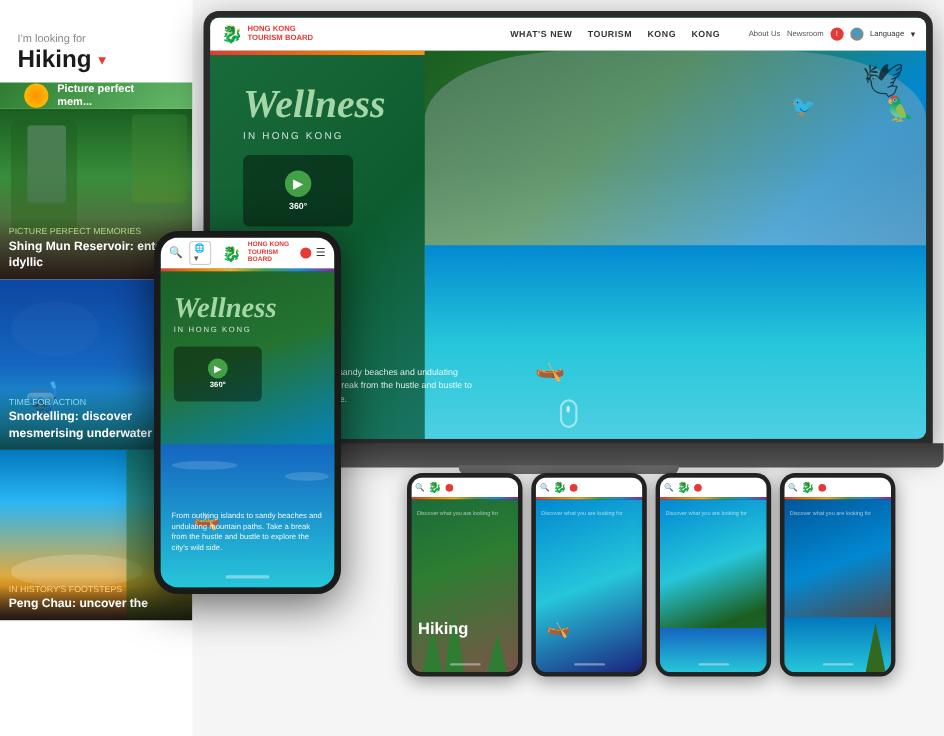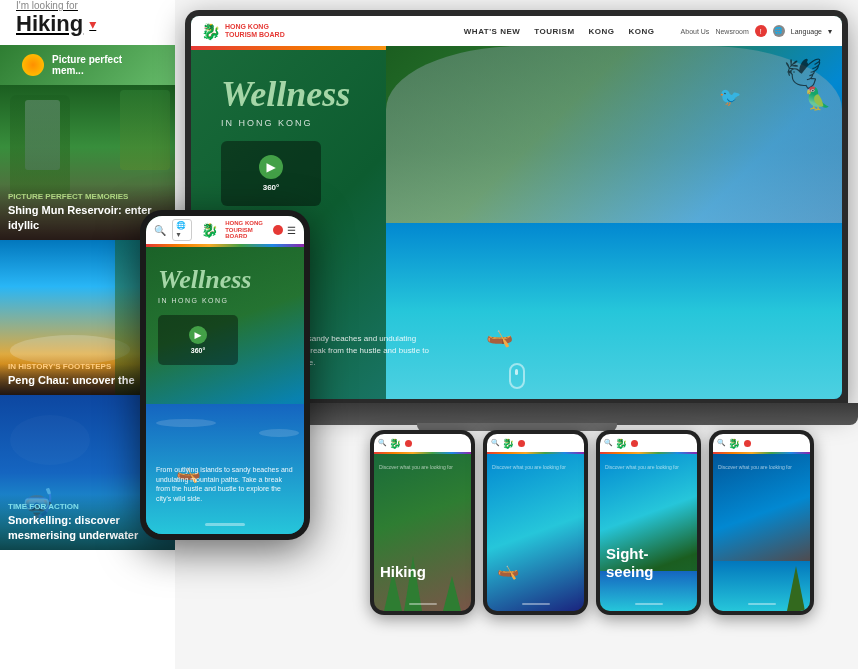--- a/index.html
+++ b/index.html
@@ -18,23 +18,22 @@
       left: 0; top: 0;
       width: 175px;
       height: 669px;
       background: #fff;
       display: flex;
       flex-direction: column;
       overflow: hidden;
     }
 
     .sidebar-header {
-      padding: 0 16px 8px;
+      padding: 30px 16px 8px;
       background: #fff;
-      text-decoration: underline;
     }
     .sidebar-looking-for {
       font-size: 10px;
       color: #888;
     }
     .sidebar-hiking-row {
       display: flex;
       align-items: center;
       gap: 6px;
     }
@@ -43,21 +42,21 @@
       font-weight: 700;
       color: #1a1a1a;
     }
     .sidebar-chevron {
       color: #e53935;
       font-size: 14px;
     }
 
     .sidebar-banner {
       background: linear-gradient(135deg, #2e7d32, #66bb6a);
-      height: 40px;
+      height: 24px;
       display: flex;
       align-items: center;
       padding: 0 22px;
       gap: 8px;
       justify-content: flex-end;
     }
     .sidebar-banner-butterfly {
       width: 22px; height: 22px;
       background: radial-gradient(circle, #ff8f00, #ffcc02);
       border-radius: 50%;
@@ -87,21 +86,21 @@
 
     .sidebar-card-overlay {
       position: absolute;
       bottom: 0; left: 0; right: 0;
       background: linear-gradient(transparent, rgba(0,0,0,0.65));
       padding: 8px;
     }
     .card-tag {
       font-size: 8px;
       color: #aed581;
-      font-weight: 700;
+      font-weight: 400;
       text-transform: uppercase;
       margin-bottom: 2px;
     }
     .card-tag.orange { color: #ffcc80; }
     .card-tag.cyan { color: #80deea; }
     .card-title {
       font-size: 11px;
       color: #fff;
       font-weight: 700;
       line-height: 1.3;
@@ -532,35 +531,35 @@
     <div class="sidebar-card card-waterfall">
       <div style="position:absolute;top:15px;left:25px;width:35px;height:70px;background:linear-gradient(180deg,#b0bec5,#78909c);border-radius:3px;opacity:0.6;"></div>
       <div style="position:absolute;top:10px;left:10px;width:60px;height:100px;background:linear-gradient(180deg,#1b5e20,#33691e);border-radius:6px;opacity:0.5;"></div>
       <div style="position:absolute;top:5px;right:5px;width:50px;height:80px;background:linear-gradient(180deg,#2e7d32,#558b2f);border-radius:4px;opacity:0.6;"></div>
       <div class="sidebar-card-overlay">
         <div class="card-tag">Picture perfect memories</div>
         <div class="card-title">Shing Mun Reservoir: enter idyllic</div>
       </div>
     </div>
 
+    <div class="sidebar-card card-underwater">
+      <div style="position:absolute;top:20px;left:10px;width:80px;height:50px;background:rgba(255,255,255,0.05);border-radius:50%;opacity:0.5;"></div>
+      <div style="position:absolute;bottom:30px;left:20px;font-size:28px;opacity:0.5;">🤿</div>
+      <div class="sidebar-card-overlay">
+        <div class="card-tag cyan">Time for action</div>
+        <div class="card-title">Snorkelling: discover mesmerising underwater</div>
+      </div>
+    </div>
+
     <div class="sidebar-card card-beach">
       <div style="position:absolute;bottom:30px;left:10px;width:120px;height:30px;background:rgba(255,255,255,0.2);border-radius:50%;transform:skew(-10deg);"></div>
       <div style="position:absolute;top:0;right:0;width:60px;height:100%;background:linear-gradient(180deg,#1b5e20,#33691e);opacity:0.5;"></div>
       <div class="sidebar-card-overlay">
         <div class="card-tag orange">In history's footsteps</div>
         <div class="card-title">Peng Chau: uncover the</div>
-      </div>
-    </div>
-
-    <div class="sidebar-card card-underwater">
-      <div style="position:absolute;top:20px;left:10px;width:80px;height:50px;background:rgba(255,255,255,0.05);border-radius:50%;opacity:0.5;"></div>
-      <div style="position:absolute;bottom:30px;left:20px;font-size:28px;opacity:0.5;">🤿</div>
-      <div class="sidebar-card-overlay">
-        <div class="card-tag cyan">Time for action</div>
-        <div class="card-title">Snorkelling: discover mesmerising underwater</div>
       </div>
     </div>
   </div>
 </div>
 
 <div id="laptop">
   <div class="laptop-body">
     <div class="laptop-screen">
 
       <div class="laptop-nav">
@@ -710,21 +709,20 @@
           <span class="mini-nav-icon">🔍</span>
           <span class="mini-nav-logo">🐉</span>
           <div class="mini-nav-icons">
             <div class="mini-nav-dot"></div>
           </div>
         </div>
         <div class="mini-stripe"></div>
         <div class="mini-hero sightseeing-bg">
           <div style="position:absolute;bottom:0;left:0;right:0;height:40px;background:linear-gradient(180deg,#1565c0,#26c6da);"></div>
           <div style="position:absolute;top:10px;left:5px;right:5px;font-size:5px;color:rgba(255,255,255,0.6);">Discover what you are looking for</div>
-          <div class="mini-category-title">Sight-seeing</div>
           <div class="mini-home-bar"></div>
         </div>
       </div>
     </div>
   </div>
 
   <div class="mini-phone">
     <div class="mini-phone-body">
       <div class="mini-phone-screen">
         <div class="mini-nav">

